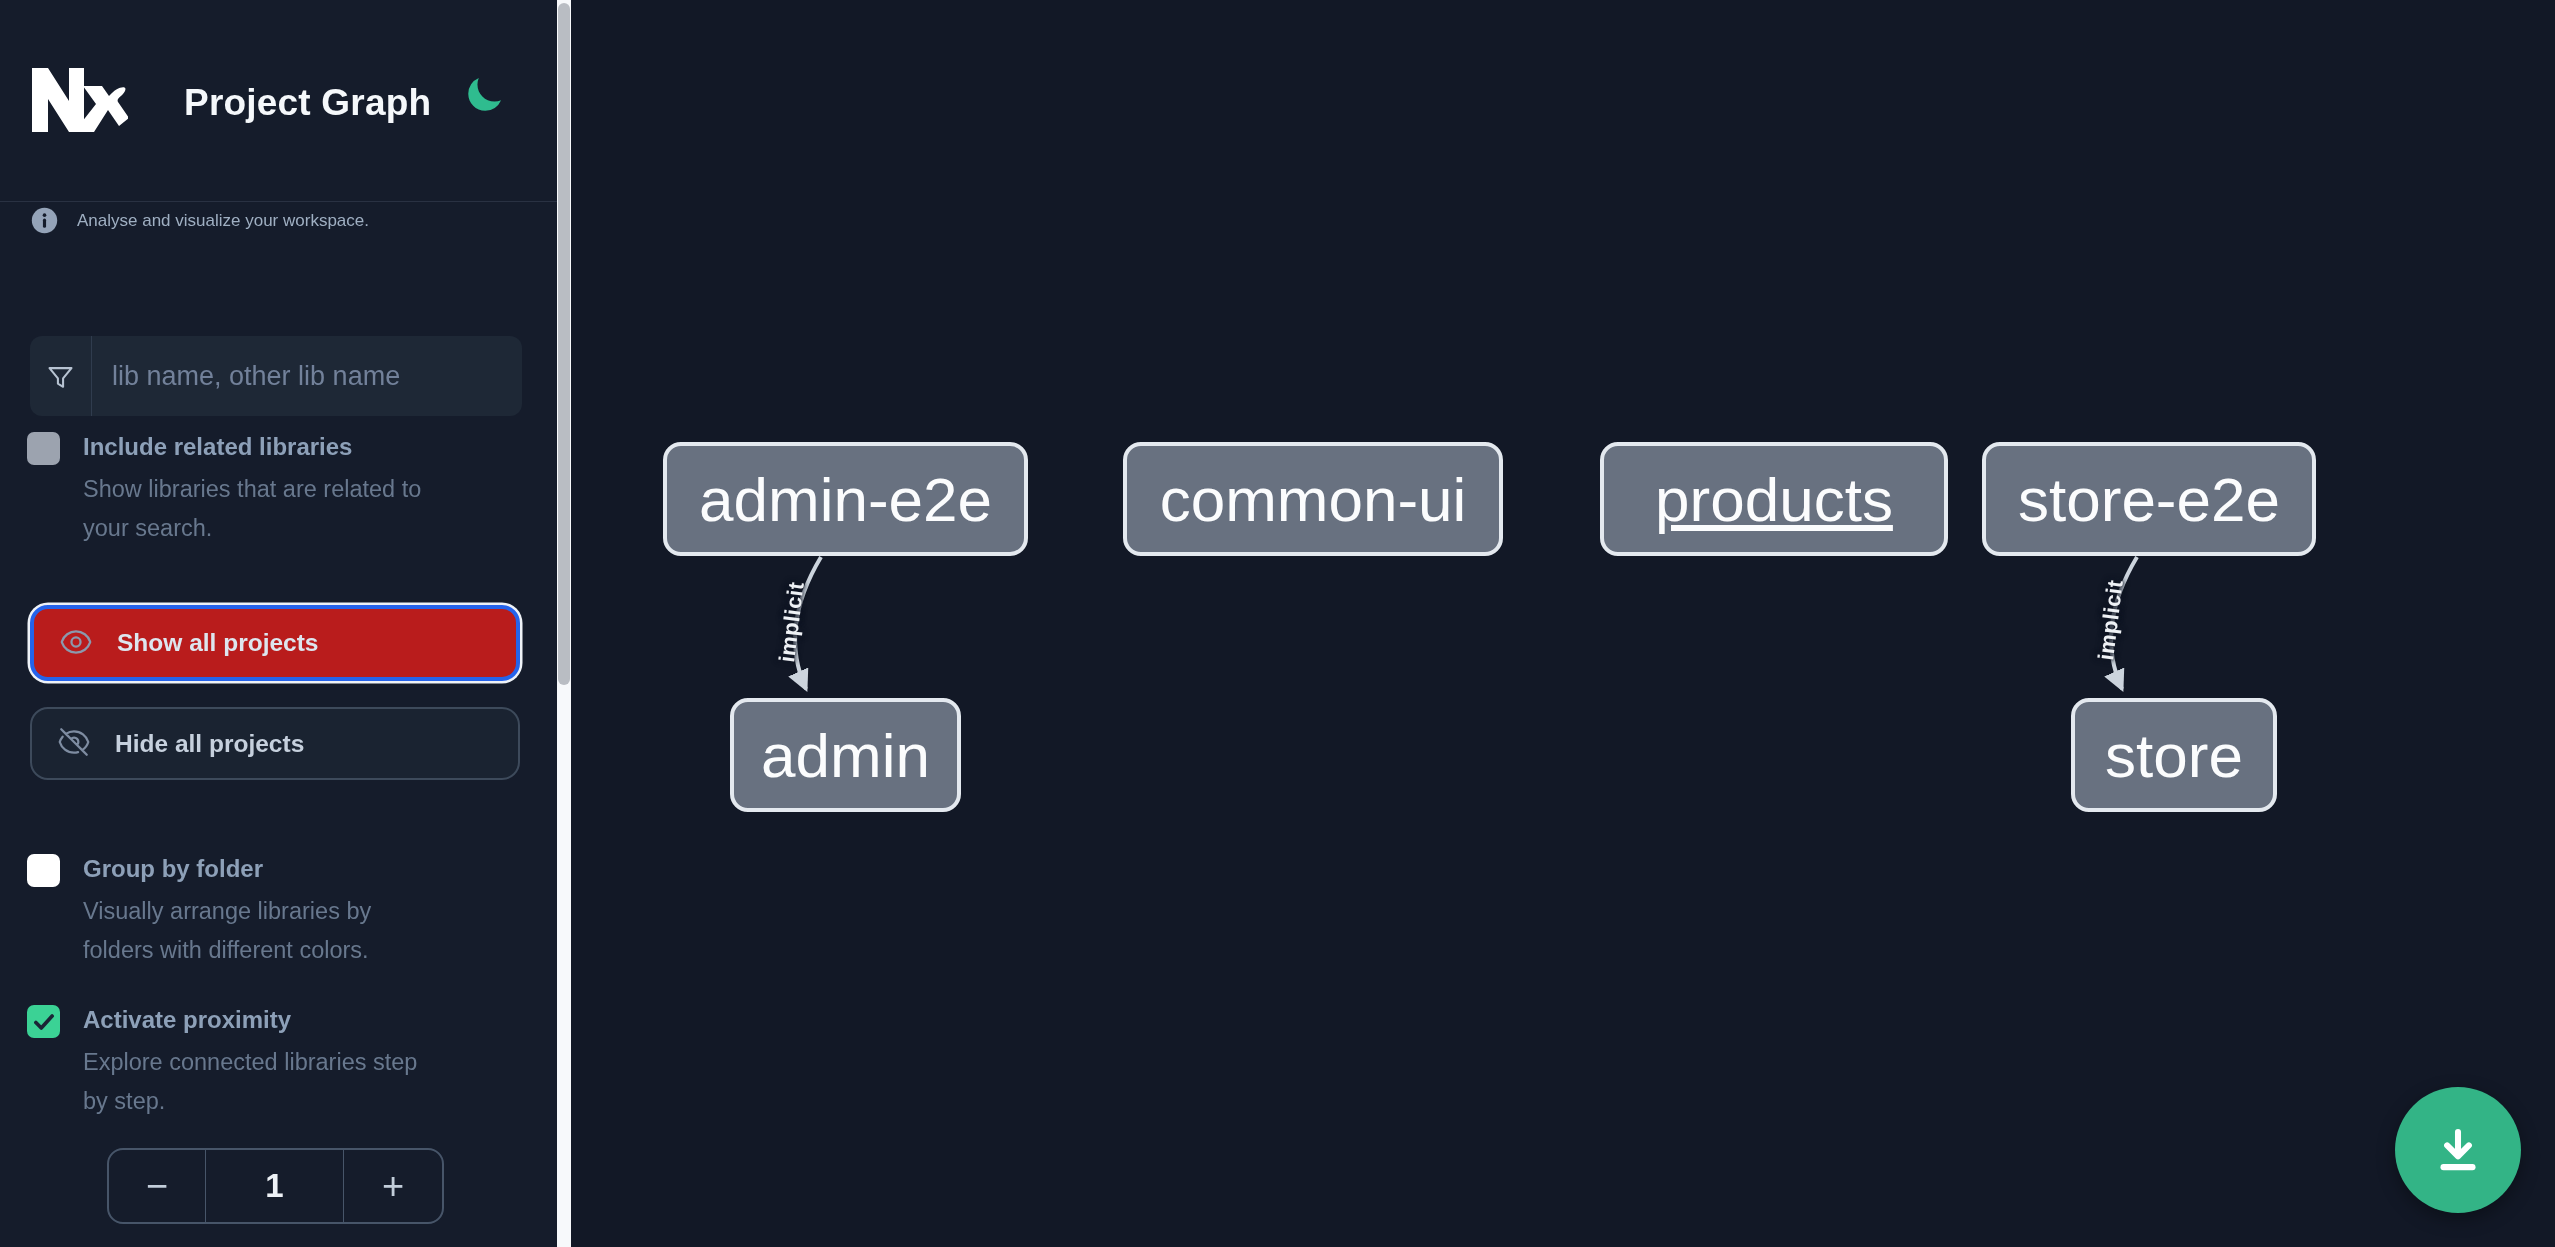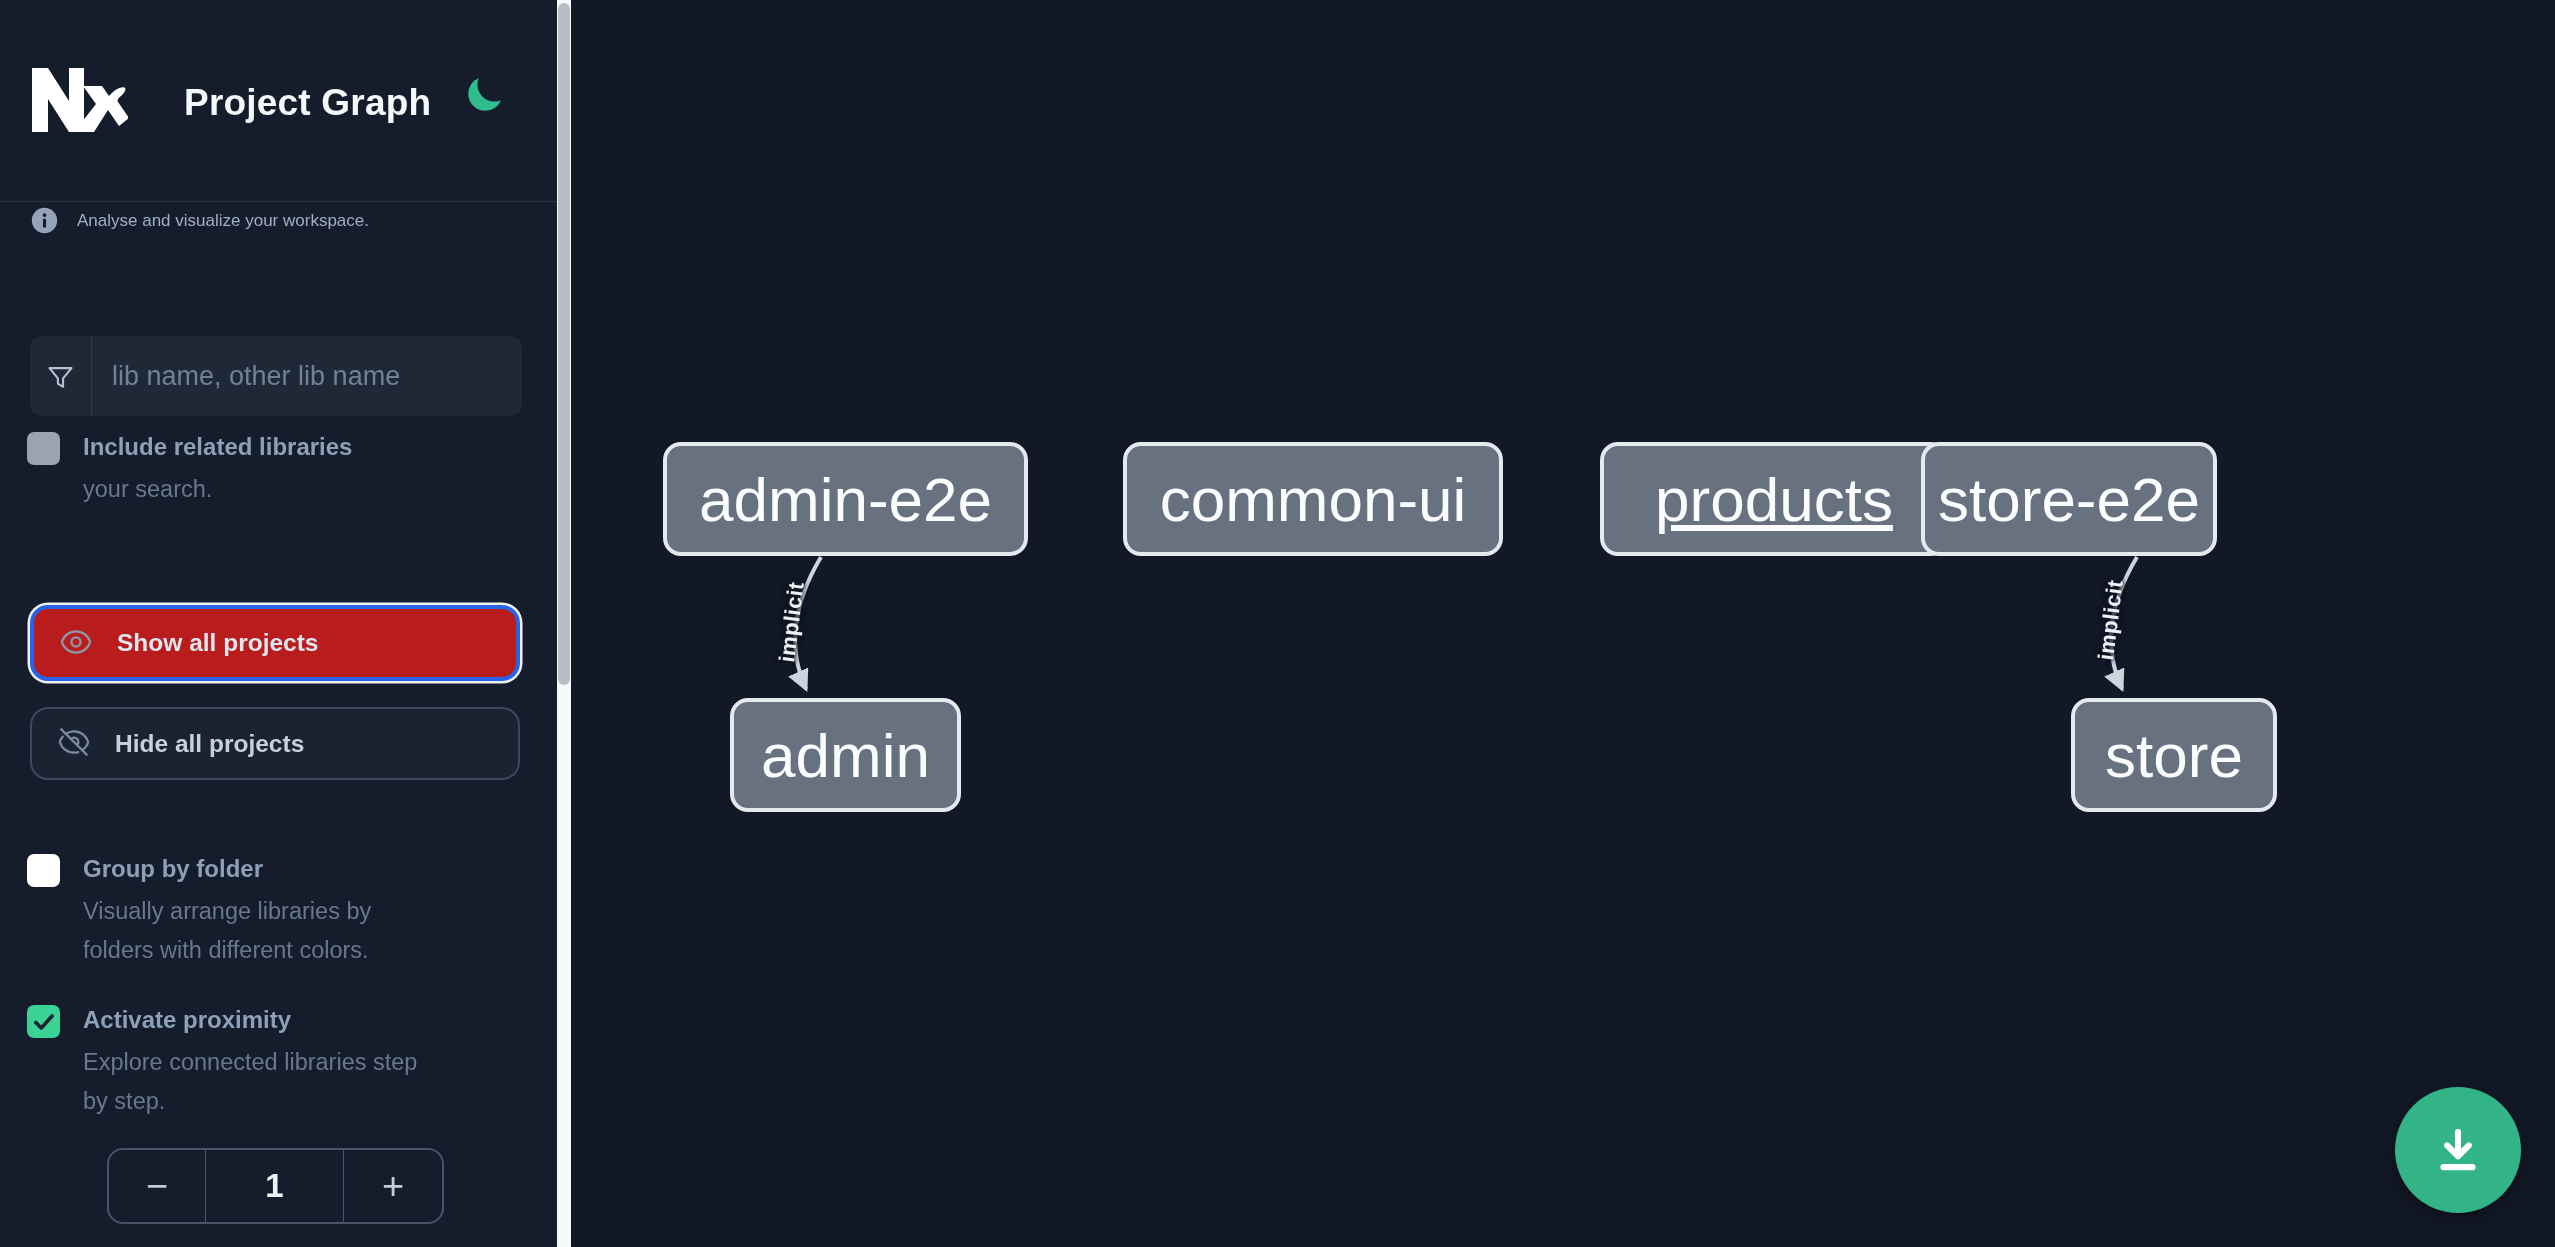--- a/index.html
+++ b/index.html
@@ -92,21 +92,21 @@
         <path d="M0 0 L10 5 L0 10 z" fill="#ccd4dd"></path>
       </marker>
     </defs>
     <path d="M821 557 C 797 597 785 643 806 689" stroke="#ccd4dd" stroke-width="4" fill="none" marker-end="url(#arrow)"></path>
     <path d="M2137 557 C 2113 597 2101 643 2122 689" stroke="#ccd4dd" stroke-width="4" fill="none" marker-end="url(#arrow)"></path>
   </svg>
 
   <div class="gnode" style="left:663px; top:442px; width:365px;text-align:center;">admin-e2e</div>
   <div class="gnode" style="left:1123px; top:442px; width:380px;">common-ui</div>
   <div class="gnode" style="left:1600px; top:442px; width:348px;text-decoration:underline;">products</div>
-  <div class="gnode" style="left:1921px; top:442px; width:296px;">store-e2e</div>
+  <div class="gnode" style="left:1982px; top:442px; width:334px;">store-e2e</div>
   <div class="gnode" style="left:730px; top:698px; width:231px;">admin</div>
   <div class="gnode" style="left:2071px; top:698px; width:206px;">store</div>
 
   <div class="edge-label" style="left:792px; top:622px;">implicit</div>
   <div class="edge-label" style="left:2111px; top:620px;">implicit</div>
 
   <button class="fab">
     <span>
       <svg viewBox="0 0 48 48" fill="none" stroke="#ffffff" stroke-width="5" stroke-linecap="round" stroke-linejoin="round">
         <path d="M24 10 V29"></path>
@@ -147,20 +147,21 @@
           <path d="M3.5 5.5 h17 l-6.5 8 v6.5 l-4 -2.5 v-4 Z"></path>
         </svg>
       </div>
       <input class="search-input" type="text" placeholder="lib name, other lib name" style="">
     </div>
 
     <div class="toggle-row" style="top:430px;">
       <span class="checkbox gray"></span>
       <div class="toggle-label">Include related libraries</div>
       <div class="toggle-desc">
+        <div>Show libraries that are related to</div>
         <div>your search.</div>
       </div>
     </div>
 
     <button class="action-btn btn-show">
       <span>
         <svg viewBox="0 0 24 24" fill="none" stroke="#8b99ad" stroke-width="1.6" stroke-linecap="round" stroke-linejoin="round">
           <path d="M2.04 12.32a1 1 0 0 1 0-.64C3.42 7.51 7.36 4.5 12 4.5s8.58 3.01 9.96 7.18a1 1 0 0 1 0 .64C20.58 16.49 16.64 19.5 12 19.5S3.42 16.49 2.04 12.32Z"></path>
           <circle cx="12" cy="12" r="3.2"></circle>
         </svg>

